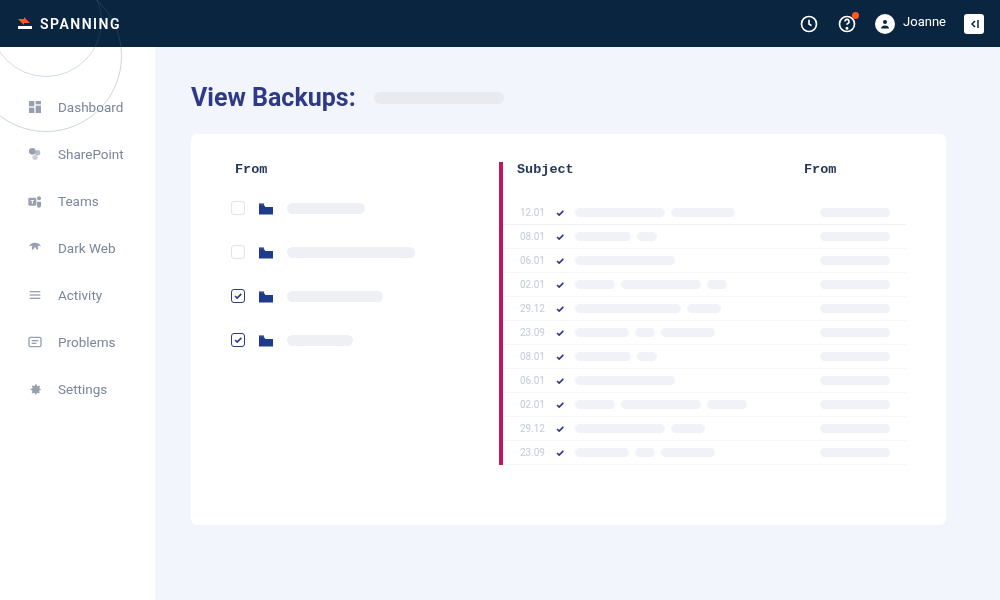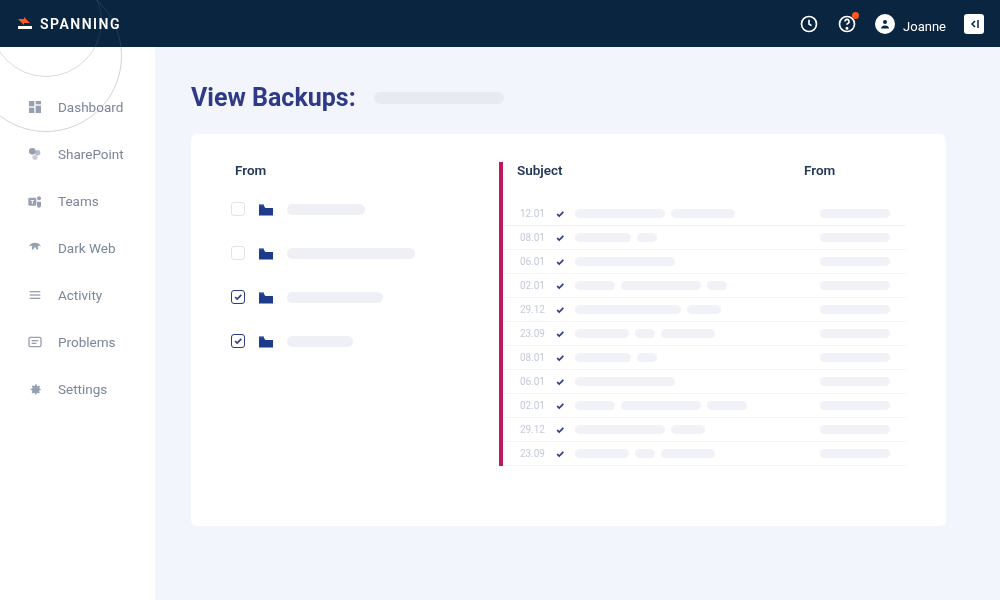--- a/index.html
+++ b/index.html
@@ -7,38 +7,38 @@
 
 .header { background: #0a2540; height: 47px; display: flex; align-items: center; padding: 0 16px; justify-content: space-between; position: relative; }
 .header::before { content: ""; position: absolute; left: -30px; top: -20px; width: 150px; height: 150px; border: 1px solid rgba(80,120,140,0.3); border-radius: 50%; }
 .header::after { content: ""; position: absolute; left: -10px; top: -35px; width: 110px; height: 110px; border: 1px solid rgba(80,120,140,0.25); border-radius: 50%; }
 .logo { display: flex; align-items: center; gap: 6px; z-index: 1; }
 .logo-mark { width: 18px; height: 18px; position: relative; }
 .logo-text { color: #fff; font-weight: 600; font-size: 14px; letter-spacing: 1.5px; }
 .header-right { display: flex; align-items: center; gap: 18px; z-index: 1; }
 .header-icon { color: #fff; display: flex; align-items: center; justify-content: center; cursor: pointer; position: relative; }
 .help-badge { position: absolute; top: -2px; right: -2px; width: 7px; height: 7px; background: #ff5722; border-radius: 50%; }
-.user-area { display: flex; align-items: flex-end; gap: 8px; color: #fff; font-size: 13px; cursor: pointer; }
+.user-area { display: flex; align-items: flex-start; gap: 8px; color: #fff; font-size: 13px; cursor: pointer; }
 .avatar { width: 20px; height: 20px; background: #fff; border-radius: 50%; display: flex; align-items: center; justify-content: center; }
 .collapse-btn { width: 20px; height: 20px; background: #fff; border-radius: 3px; display: flex; align-items: center; justify-content: center; cursor: pointer; }
 
 .layout { display: flex; height: calc(600px - 47px); }
 .sidebar { width: 155px; background: #fff; padding-top: 42px; }
 .nav-item { display: flex; align-items: center; gap: 14px; padding: 10px 0 10px 26px; color: #7a869a; font-size: 13.5px; cursor: pointer; margin-bottom: 11px; }
 .nav-icon { width: 18px; display: flex; align-items: center; justify-content: center; color: #97a0b1; }
 
 .main { flex: 1; padding: 36px 54px 4px 36px; }
 .page-title { color: #2e3a87; font-size: 25px; font-weight: 700; }
 .title-row { display: flex; align-items: center; gap: 18px; margin-bottom: 22px; }
 .title-placeholder { width: 130px; height: 12px; background: #e8eaf0; border-radius: 6px; }
 
 .panel { background: #fff; border-radius: 6px; padding: 28px 40px 60px 40px; display: flex; gap: 0; }
 .col-from { width: 232px; }
 .col-subject { flex: 1; border-left: 4px solid #be185d; padding-left: 0; margin-left: 36px; }
-.col-header { color: #243858; font-size: 13.5px; font-weight: 600; margin-bottom: 24px; padding-left: 8px; }
+.col-header { color: #243858; font-size: 13.5px; font-weight: 600; margin-bottom: 24px; padding-left: 8px; font-family: Liberation Mono, monospace; }
 .col-from .col-header { padding-left: 4px; }
 
 .from-row { display: flex; align-items: center; gap: 12px; margin-bottom: 30px; padding-left: 0; }
 .checkbox { width: 14px; height: 14px; border: 1px solid #e0e3eb; border-radius: 3px; cursor: pointer; display: flex; align-items: center; justify-content: center; }
 .checkbox.checked { border-color: #2e3a87; }
 .check-svg { color: #2e3a87; }
 .folder-icon { width: 18px; height: 14px; }
 .from-placeholder { height: 11px; background: #eef0f5; border-radius: 6px; }
 
 .subject-row { display: flex; align-items: center; gap: 10px; padding: 6px 0 6px 16px; border-bottom: 1px solid #f4f5f9; }

